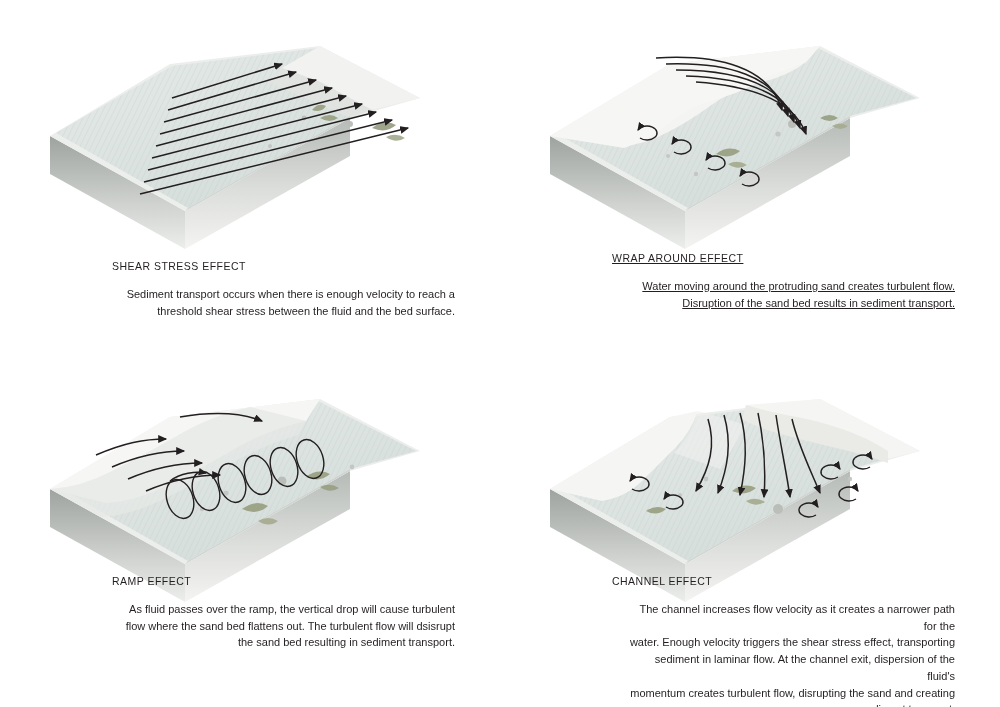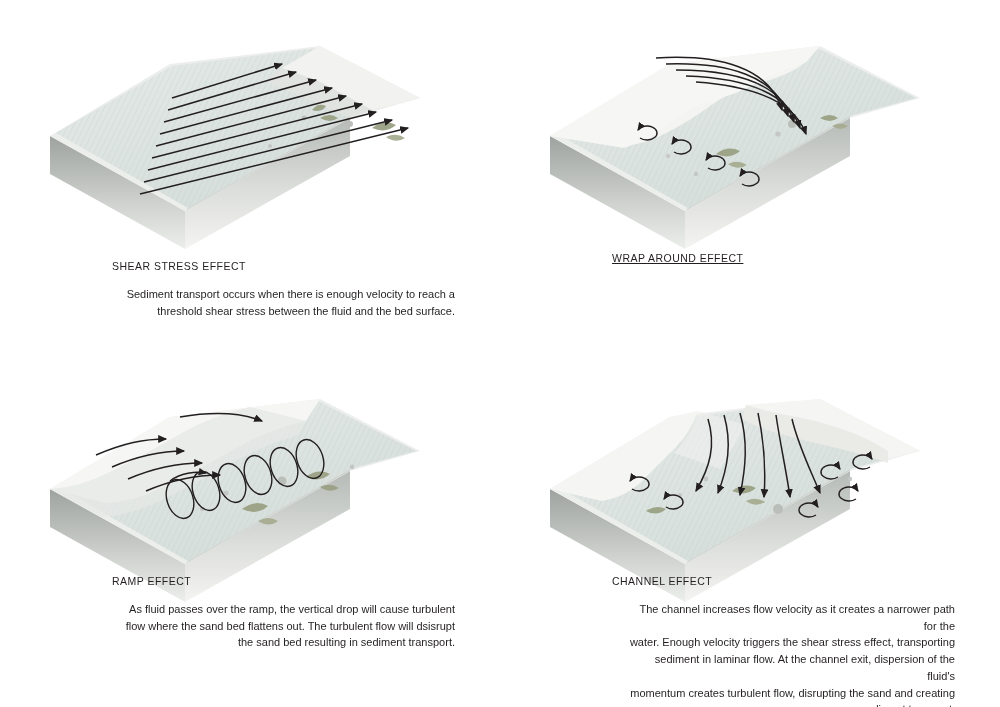--- a/index.html
+++ b/index.html
@@ -213,20 +213,22 @@
           <g stroke="#231f20" stroke-width="1.4" fill="none" marker-end="url(#ah2)">
             <path d="M120,132 a10,7 0 1 0 -2,-8"></path>
             <path d="M154,146 a10,7 0 1 0 -2,-8"></path>
             <path d="M188,162 a10,7 0 1 0 -2,-8"></path>
             <path d="M222,178 a10,7 0 1 0 -2,-8"></path>
           </g>
         </svg>
       </div>
       <div class="caption">
         <p class="caption-title">WRAP AROUND EFFECT</p>
+        <p class="caption-body">Water moving around the protruding sand creates turbulent flow.
+Disruption of the sand bed results in sediment transport.</p>
       </div>
     </div>
 
     <div class="panel p4">
       <div class="figure">
         <svg viewBox="0 0 460 250" xmlns="http://www.w3.org/2000/svg">
           <defs>
             <linearGradient id="g4front" x1="0" y1="0" x2="0" y2="1">
               <stop offset="0%" stop-color="#b6bbb8"></stop>
               <stop offset="55%" stop-color="#dcdedb"></stop>

